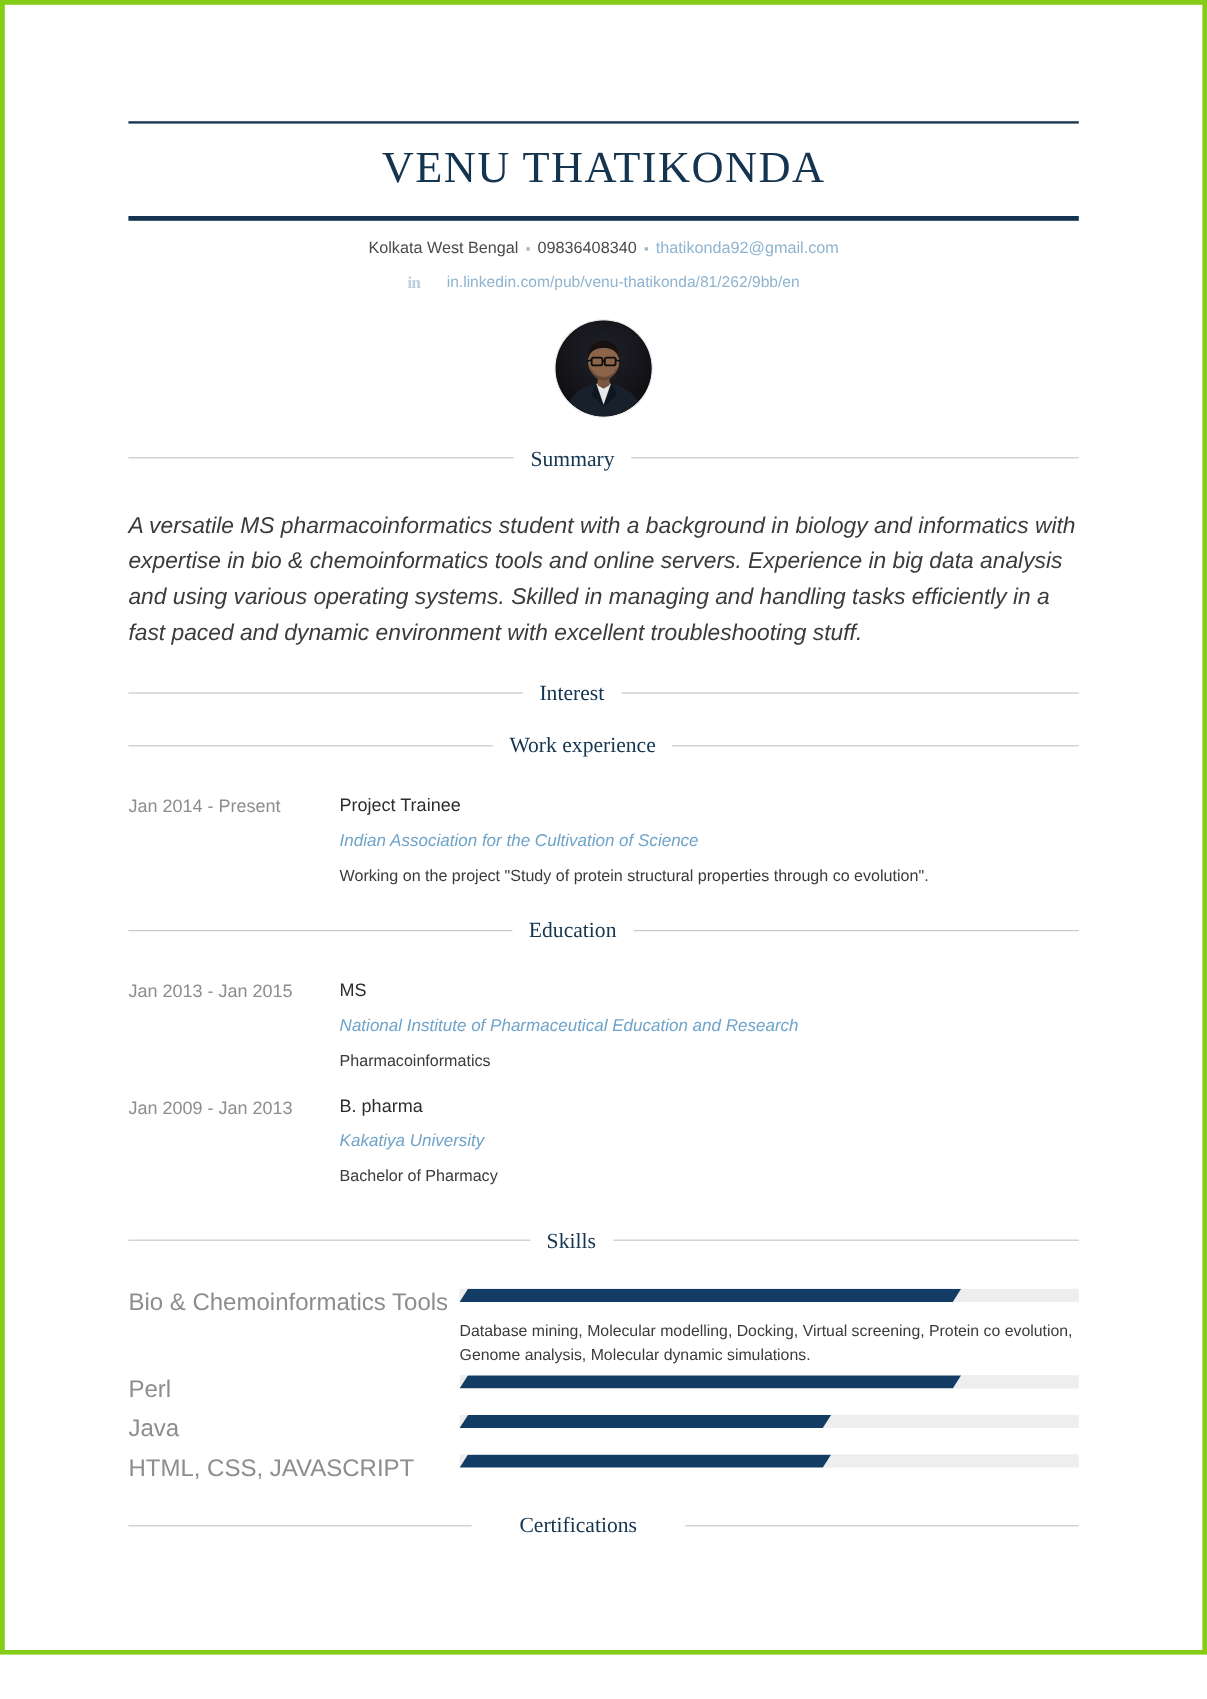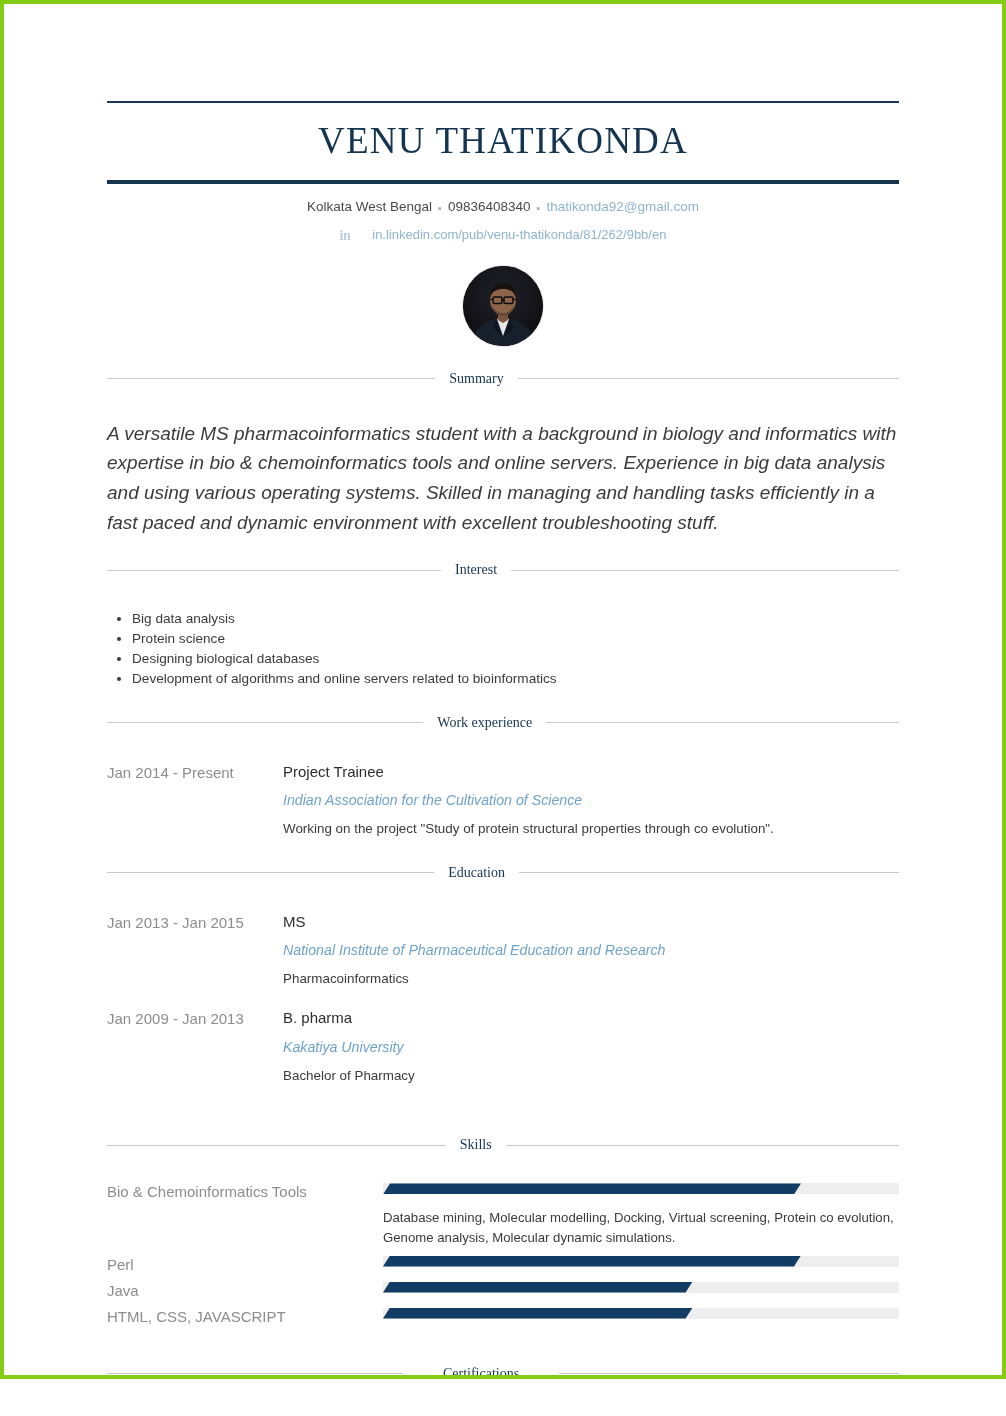--- a/index.html
+++ b/index.html
@@ -110,21 +110,21 @@
   }
   .section-head .hr {
     flex: 1 1 auto;
     height: 1px;
     background: #c9c9c9;
   }
   .section-head .hr.left { flex-grow: 3.1; }
   .section-head .hr.right { flex-grow: 3.6; }
   .section-title {
     font-family: "Liberation Serif", serif;
-    font-size: 14px;
+    font-size: 18px;
     color: #14344f;
     white-space: nowrap;
     font-weight: normal;
     margin: 0;
     line-height: 1;
   }
 
   
   .summary {
     font-size: 19px;
@@ -185,21 +185,21 @@
   .skills { margin-top: 28px; }
   .skill-row {
     display: flex;
     align-items: flex-start;
     margin-top: 4px;
   }
   .skill-row:first-child { margin-top: 24px; }
   .skill-name {
     width: 276px;
     flex: 0 0 276px;
-    font-size: 15px;
+    font-size: 20px;
     color: #8d8d8d;
     line-height: 1.4;
     padding-top: 1px;
   }
   .skill-right { flex: 1 1 auto; }
   .bar-track {
     position: relative;
     height: 11px;
     background: #eeeeee;
     width: 100%;
@@ -213,22 +213,22 @@
     background: #123c63;
     clip-path: polygon(7px 0, 100% 0, calc(100% - 7px) 100%, 0 100%);
   }
   .skill-desc {
     font-size: 13.2px;
     color: #3b3b3b;
     line-height: 1.52;
     margin-top: 14px;
   }
 
-  .section-head.cert { margin-top: 40px; gap: 40px; }
-  .section-head.skills-head { margin-top: 52px; }
+  .section-head.cert { margin-top: 24px; gap: 40px; }
+  .section-head.skills-head { margin-top: 34px; }
   .section-head.work-head .hr.left { flex-grow: 2.6; }
   .section-head.work-head .hr.right { flex-grow: 2.9; }
   .section-head.cert .hr.left { flex-grow: 2.7; }
   .section-head.cert .hr.right { flex-grow: 3.1; }
 </style>
 </head>
 <body>
 
 <div class="page">
   <div class="inner">
@@ -292,26 +292,20 @@
       <h2 class="section-title">Summary</h2>
       <span class="hr right"></span>
     </div>
     <p class="summary">A versatile MS pharmacoinformatics student with a background in biology and informatics with expertise in bio &amp; chemoinformatics tools and online servers. Experience in big data analysis and using various operating systems.  Skilled in managing and handling tasks efficiently in a fast paced and dynamic environment with excellent troubleshooting stuff.</p>
 
     <div class="section-head">
       <span class="hr left"></span>
       <h2 class="section-title">Interest</h2>
       <span class="hr right"></span>
     </div>
-    <ul class="interest">
-      <li>Big data analysis</li>
-      <li>Protein science</li>
-      <li>Designing biological databases</li>
-      <li>Development of algorithms and online servers related to bioinformatics</li>
-    </ul>
 
     <div class="section-head work-head">
       <span class="hr left"></span>
       <h2 class="section-title">Work experience</h2>
       <span class="hr right"></span>
     </div>
     <div class="entry">
       <div class="when">Jan 2014 - Present</div>
       <div class="what">
         <div class="role">Project Trainee</div>

